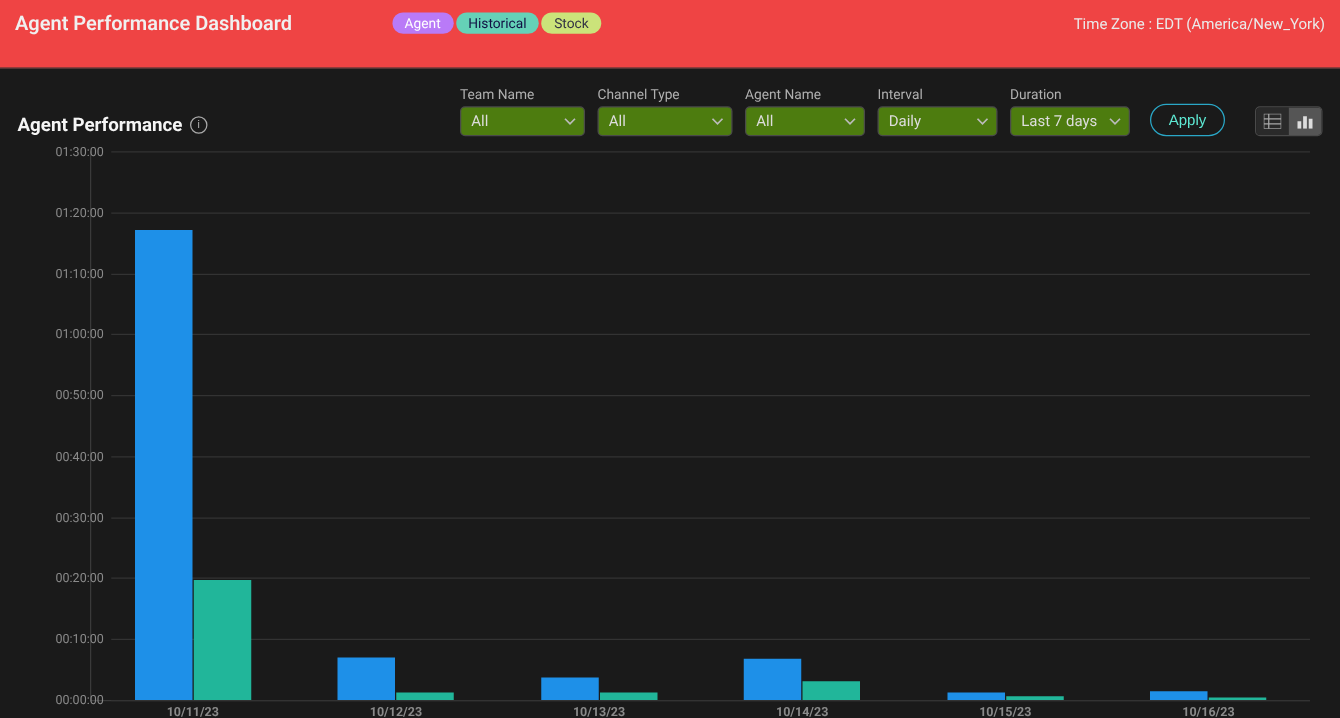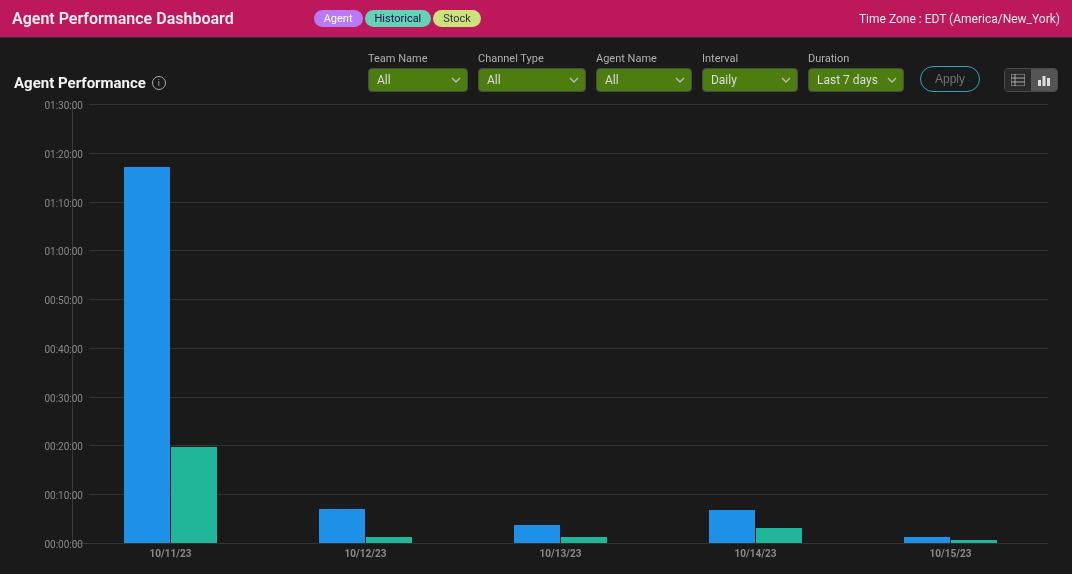--- a/index.html
+++ b/index.html
@@ -7,23 +7,23 @@
     width: 1072px;
     height: 574px;
     background: #1a1a1a;
     font-family: -apple-system, "Segoe UI", Roboto, Arial, sans-serif;
     color: #e5e5e5;
     overflow: hidden;
   }
   .header {
     display: flex;
     align-items: center;
-    padding: 9px 12px 9px 12px;
+    padding: 9px 12px 26px 12px;
     border-bottom: 1px solid #333;
-    background: #be185d;
+    background: #ef4444;
   }
   .header-title {
     font-size: 16px;
     font-weight: 600;
     color: #f0f0f0;
     margin-right: 80px;
   }
   .pills { display: flex; gap: 2px; }
   .pill {
     padding: 2px 10px;
@@ -79,21 +79,21 @@
   .select.w3 { width: 96px; }
   .select.w4 { width: 92px; }
   .select.w5 { width: 96px; }
   .chev {
     position: absolute; right: 6px; top: 50%; transform: translateY(-50%);
     width: 10px; height: 10px; pointer-events: none;
   }
   .chev svg { display:block; }
   .apply-btn {
     border: 1px solid #2aa7c7;
-    color: #737373;
+    color: #5eead4;
     background: transparent;
     border-radius: 14px;
     padding: 4px 14px;
     font-size: 12px;
     cursor: pointer;
     align-self: flex-end;
     height: 26px;
     margin-left: 6px;
   }
   .toggle-group {
@@ -326,16 +326,21 @@
           <div class="cat">
             <div class="bar" style="height: 7.40741%; background: rgb(30, 144, 232);"></div>
             <div class="bar" style="height: 3.33333%; background: rgb(33, 182, 154);"></div>
             <div class="xlabel">10/14/23</div>
           </div>
           <div class="cat">
             <div class="bar" style="height: 1.48148%; background: rgb(30, 144, 232);"></div>
             <div class="bar" style="height: 0.740741%; background: rgb(33, 182, 154);"></div>
             <div class="xlabel">10/15/23</div>
           </div>
+          <div class="cat">
+            <div class="bar" style="height: 1.66667%; background: rgb(30, 144, 232);"></div>
+            <div class="bar" style="height: 0.555556%; background: rgb(33, 182, 154);"></div>
+            <div class="xlabel">10/16/23</div>
+          </div>
         </div>
       </div>
   </div>
 </div>
 
 </body></html>

